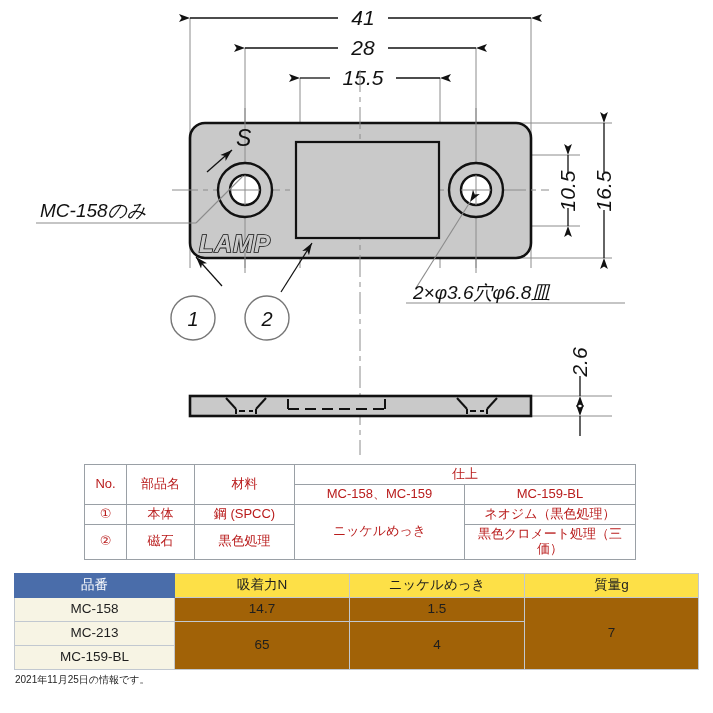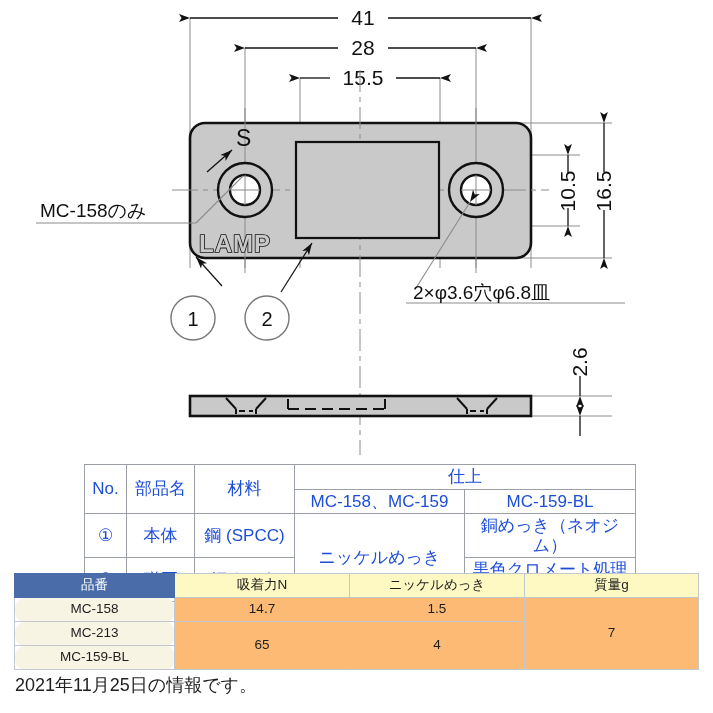--- a/index.html
+++ b/index.html
@@ -12,21 +12,21 @@
     position: relative;
     font-family: "Liberation Sans", "DejaVu Sans", sans-serif;
     color: #1a1a1a;
     overflow: hidden;
   }
 
   
   #drawing-area {
     position: absolute;
     left: 0; top: 0;
-    width: 713px; height: 455px;
+    width: 713px; height: 455px; font-style: italic;
   }
   #drawing-svg { position: absolute; left: 0; top: 0; }
 
   .dim-text {
     font-family: "Liberation Sans", "DejaVu Sans", sans-serif;
     font-size: 21px;
     fill: #111;
   }
   .note-text {
     font-family: "Liberation Sans", "DejaVu Sans", sans-serif;
@@ -53,22 +53,22 @@
     stroke-width: 1.6px;
     paint-order: stroke fill;
   }
 
   
   #finish-table {
     position: absolute;
     left: 84px; top: 464px;
     width: 552px;
     border-collapse: collapse;
-    font-size: 17px;
-    color: #1d4ed8;
+    font-size: 13px;
+    color: #b91c1c;
   }
   #finish-table td, #finish-table th {
     border: 1px solid #9aa0a6;
     text-align: center;
     vertical-align: middle;
     padding: 2px 3px;
     font-weight: normal;
     background: #ffffff;
     line-height: 1.15;
   }
@@ -93,34 +93,33 @@
     height: 24px;
     line-height: 1.1;
     margin-top: 41px;
   }
   #spec-table th.hdr-blue {
     background: #4a6daa;
     color: #ffffff;
     border: 1px solid #4a6daa;
   }
   #spec-table th.hdr-gray {
-    background: #fef9c3;
+    background: #fde047;
     color: #1e1e1e;
   }
   #spec-table td.part-cell {
     background: #f7f4e4;
     color: #1e1e1e;
-    border-radius: 10px;
-  }
-  #spec-table td.val-cell { background: #fdba74; }
+  }
+  #spec-table td.val-cell { background: #a16207; }
 
   #footnote {
     position: absolute;
     left: 15px; top: 673px;
-    font-size: 18px;
+    font-size: 10px;
     color: #1e1e1e;
   }
 </style>
 </head>
 <body>
 
 <div id="drawing-area">
 <svg id="drawing-svg" width="713" height="455" viewBox="0 0 713 455">
   <defs>
     <marker id="arrL" markerWidth="12" markerHeight="9" refX="11" refY="4.5" orient="auto" markerUnits="userSpaceOnUse">
@@ -283,26 +282,26 @@
     </tr>
     <tr class="r-sub">
       <td style="width:170px">MC-158、MC-159</td>
       <td>MC-159-BL</td>
     </tr>
     <tr class="r-body">
       <td>①</td>
       <td>本体</td>
       <td>鋼 (SPCC)</td>
       <td rowspan="2">ニッケルめっき</td>
-      <td>銅めっき（ネオジム）</td>
+      <td>ネオジム（黒色処理）</td>
     </tr>
     <tr class="r-body">
       <td>②</td>
       <td>磁石</td>
-      <td>銅めっき</td>
+      <td>黒色処理</td>
       <td>黒色クロメート処理（三価）</td>
     </tr>
   </tbody>
 </table>
 
 <table id="spec-table">
   <tbody>
     <tr>
       <th class="hdr-blue" style="width:160px">品番</th>
       <th class="hdr-gray" style="width:175px">吸着力N</th>

